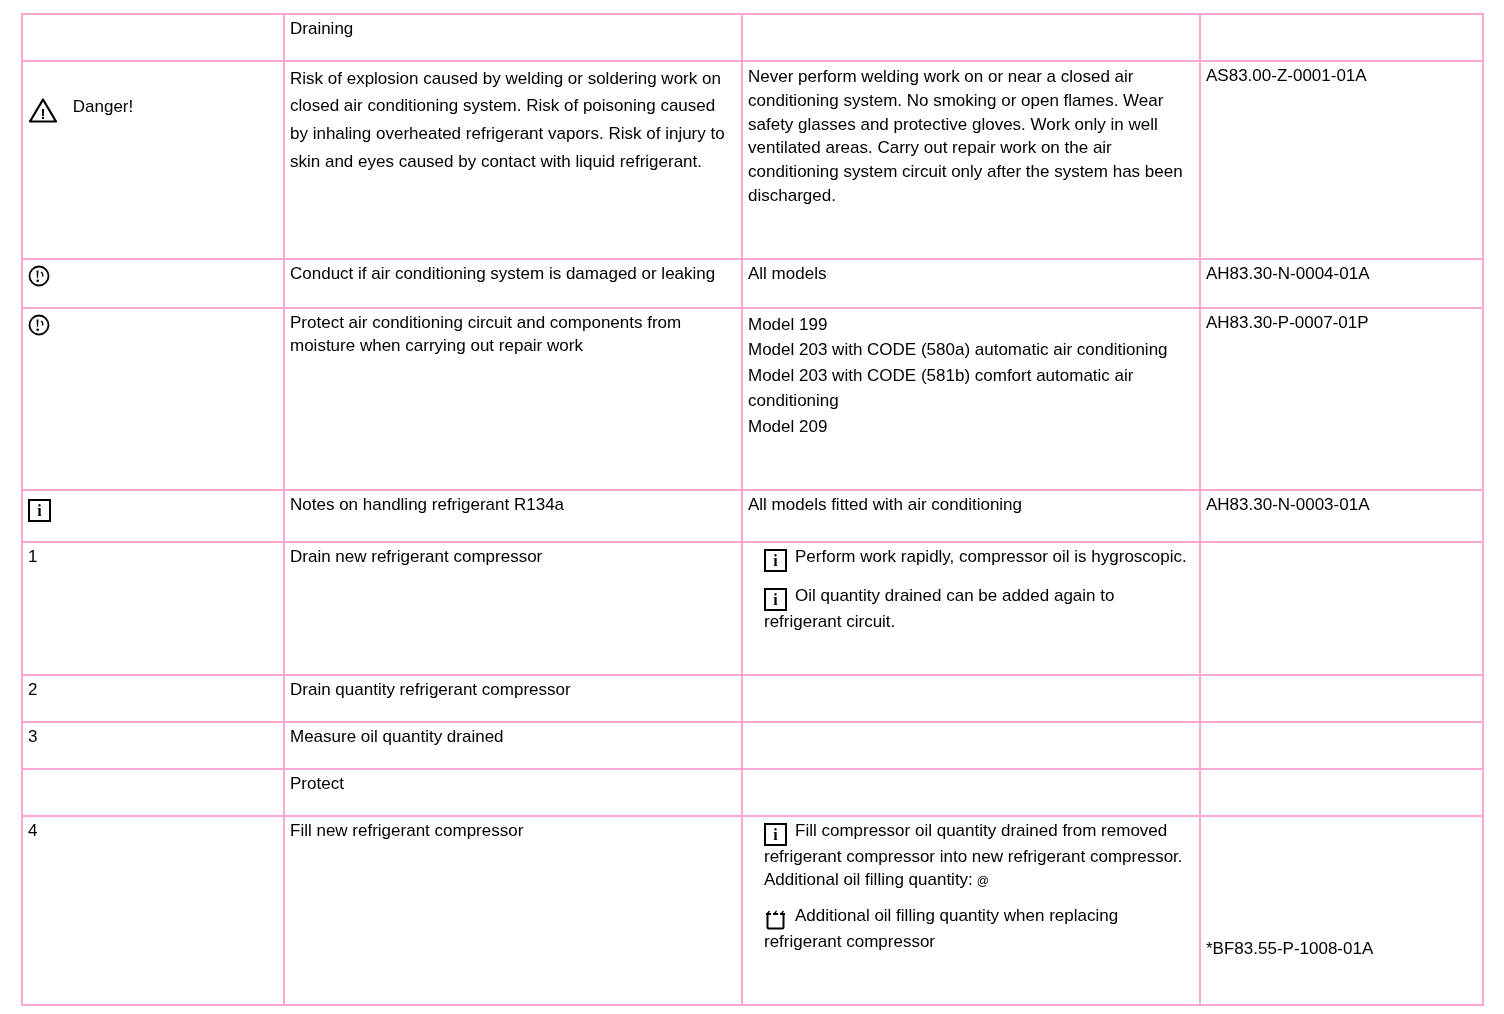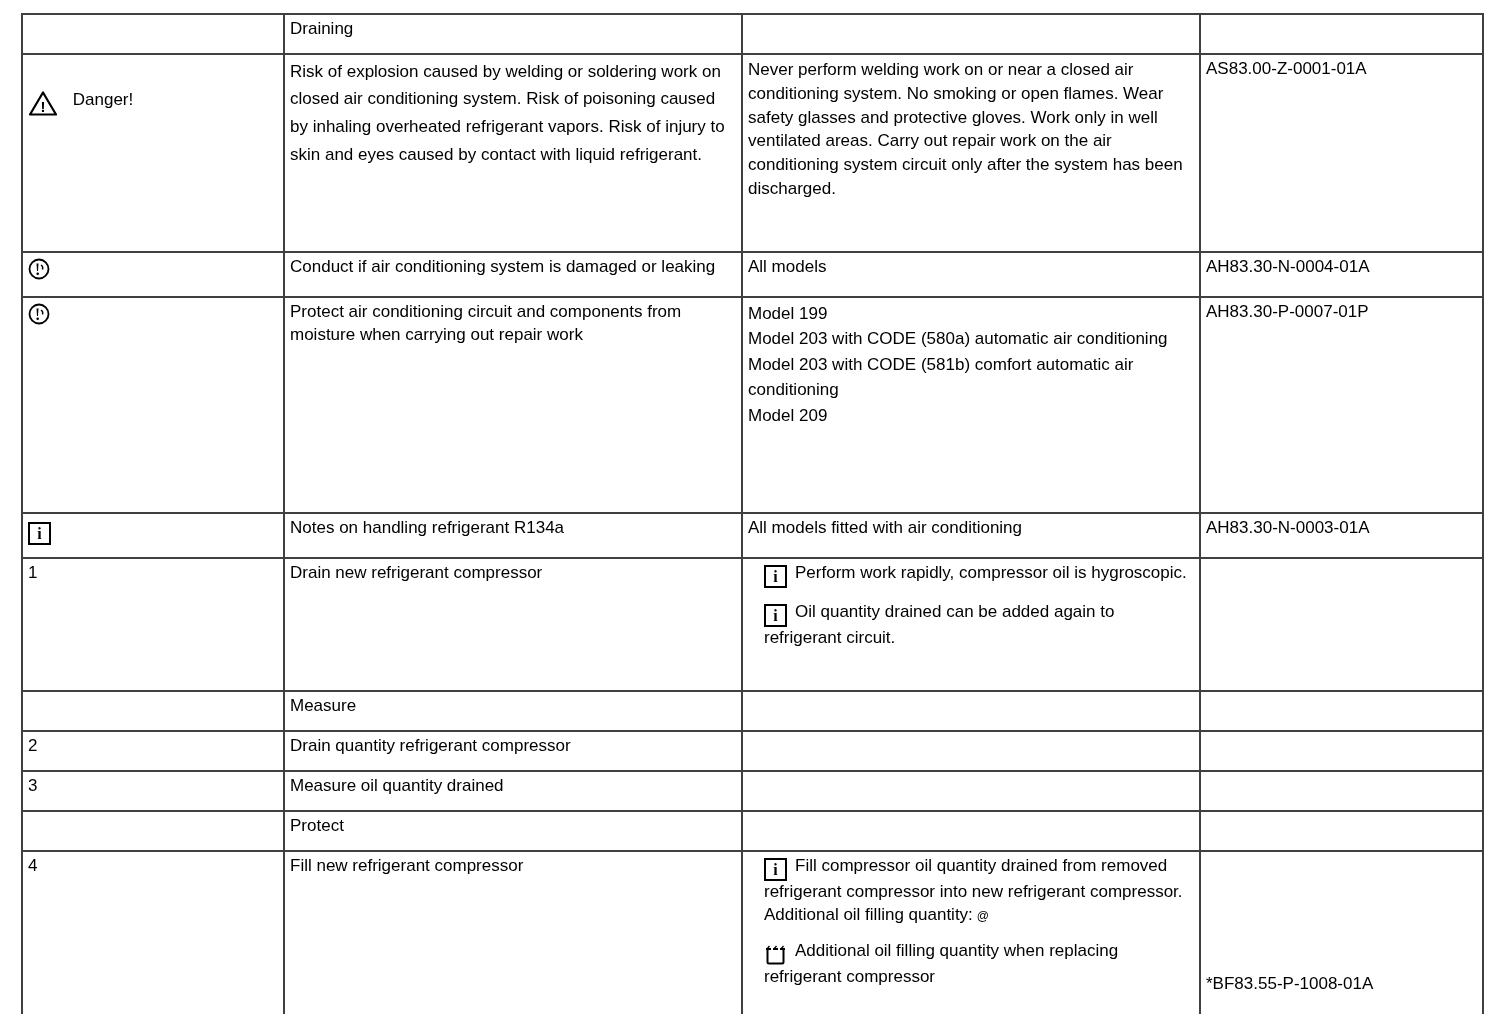--- a/index.html
+++ b/index.html
@@ -5,23 +5,23 @@
   html,body{margin:0;padding:0;background:#fff;}
   body{width:1504px;height:1014px;overflow:hidden;
        font-family:"Liberation Sans", sans-serif;color:#000;}
   table.service-table{
     border-collapse:collapse;
     table-layout:fixed;
     margin:13px 0 0 21px;
     width:1461px;
   }
   td{
-    border:2px solid #404040;
+    border:2px solid #f9a8d4;
     vertical-align:top;
-    padding:3px 6px 12px 5px;
+    padding:3px 6px 19px 5px;
     font-size:17px;
     line-height:1.35;
     overflow:hidden;
   }
   .c1{width:262px;}
   .c2{width:458px;}
   .c3{width:458px;}
   .c4{width:283px;}
   .danger-op{line-height:1.62;}
   .details-tight{line-height:1.4;}
@@ -86,21 +86,21 @@
           <circle cx="9.7" cy="15.7" r="1.3" fill="#000"></circle>
           <path d="M13 7 q2.5 1.5 1.5 4.5" fill="none" stroke="#000" stroke-width="1.4"></path>
         </svg>
       </span>
     </td>
     <td>Conduct if air conditioning system is damaged or leaking</td>
     <td>All models</td>
     <td>AH83.30-N-0004-01A</td>
   </tr>
 
-  <tr style="height:216px;">
+  <tr style="height:182px;">
     <td class="icon-cell">
       <span>
         <svg width="22" height="22" viewBox="0 0 22 22">
           <circle cx="11" cy="11" r="9.5" fill="none" stroke="#000" stroke-width="1.8"></circle>
           <path d="M8.5 5.5 L10.5 5.5 L10 13 L9 13 Z" fill="#000"></path>
           <circle cx="9.7" cy="15.7" r="1.3" fill="#000"></circle>
           <path d="M13 7 q2.5 1.5 1.5 4.5" fill="none" stroke="#000" stroke-width="1.4"></path>
         </svg>
       </span>
     </td>
@@ -126,26 +126,20 @@
       <span class="step-num">1</span>
     </td>
     <td>Drain new refrigerant compressor</td>
     <td>
       <p class="note"><span class="infobox">i</span><span>Perform work rapidly, compressor oil is hygroscopic.</span></p>
       <p class="note"><span class="infobox">i</span><span>Oil quantity drained can be added again to refrigerant circuit.</span></p>
     </td>
     <td></td>
   </tr>
 
-  <tr style="height:37px;">
-    <td></td>
-    <td>Measure</td>
-    <td></td>
-    <td></td>
-  </tr>
 
   <tr style="height:37px;">
     <td>
       <span class="step-num">2</span>
     </td>
     <td>Drain quantity refrigerant compressor</td>
     <td></td>
     <td></td>
   </tr>
 

